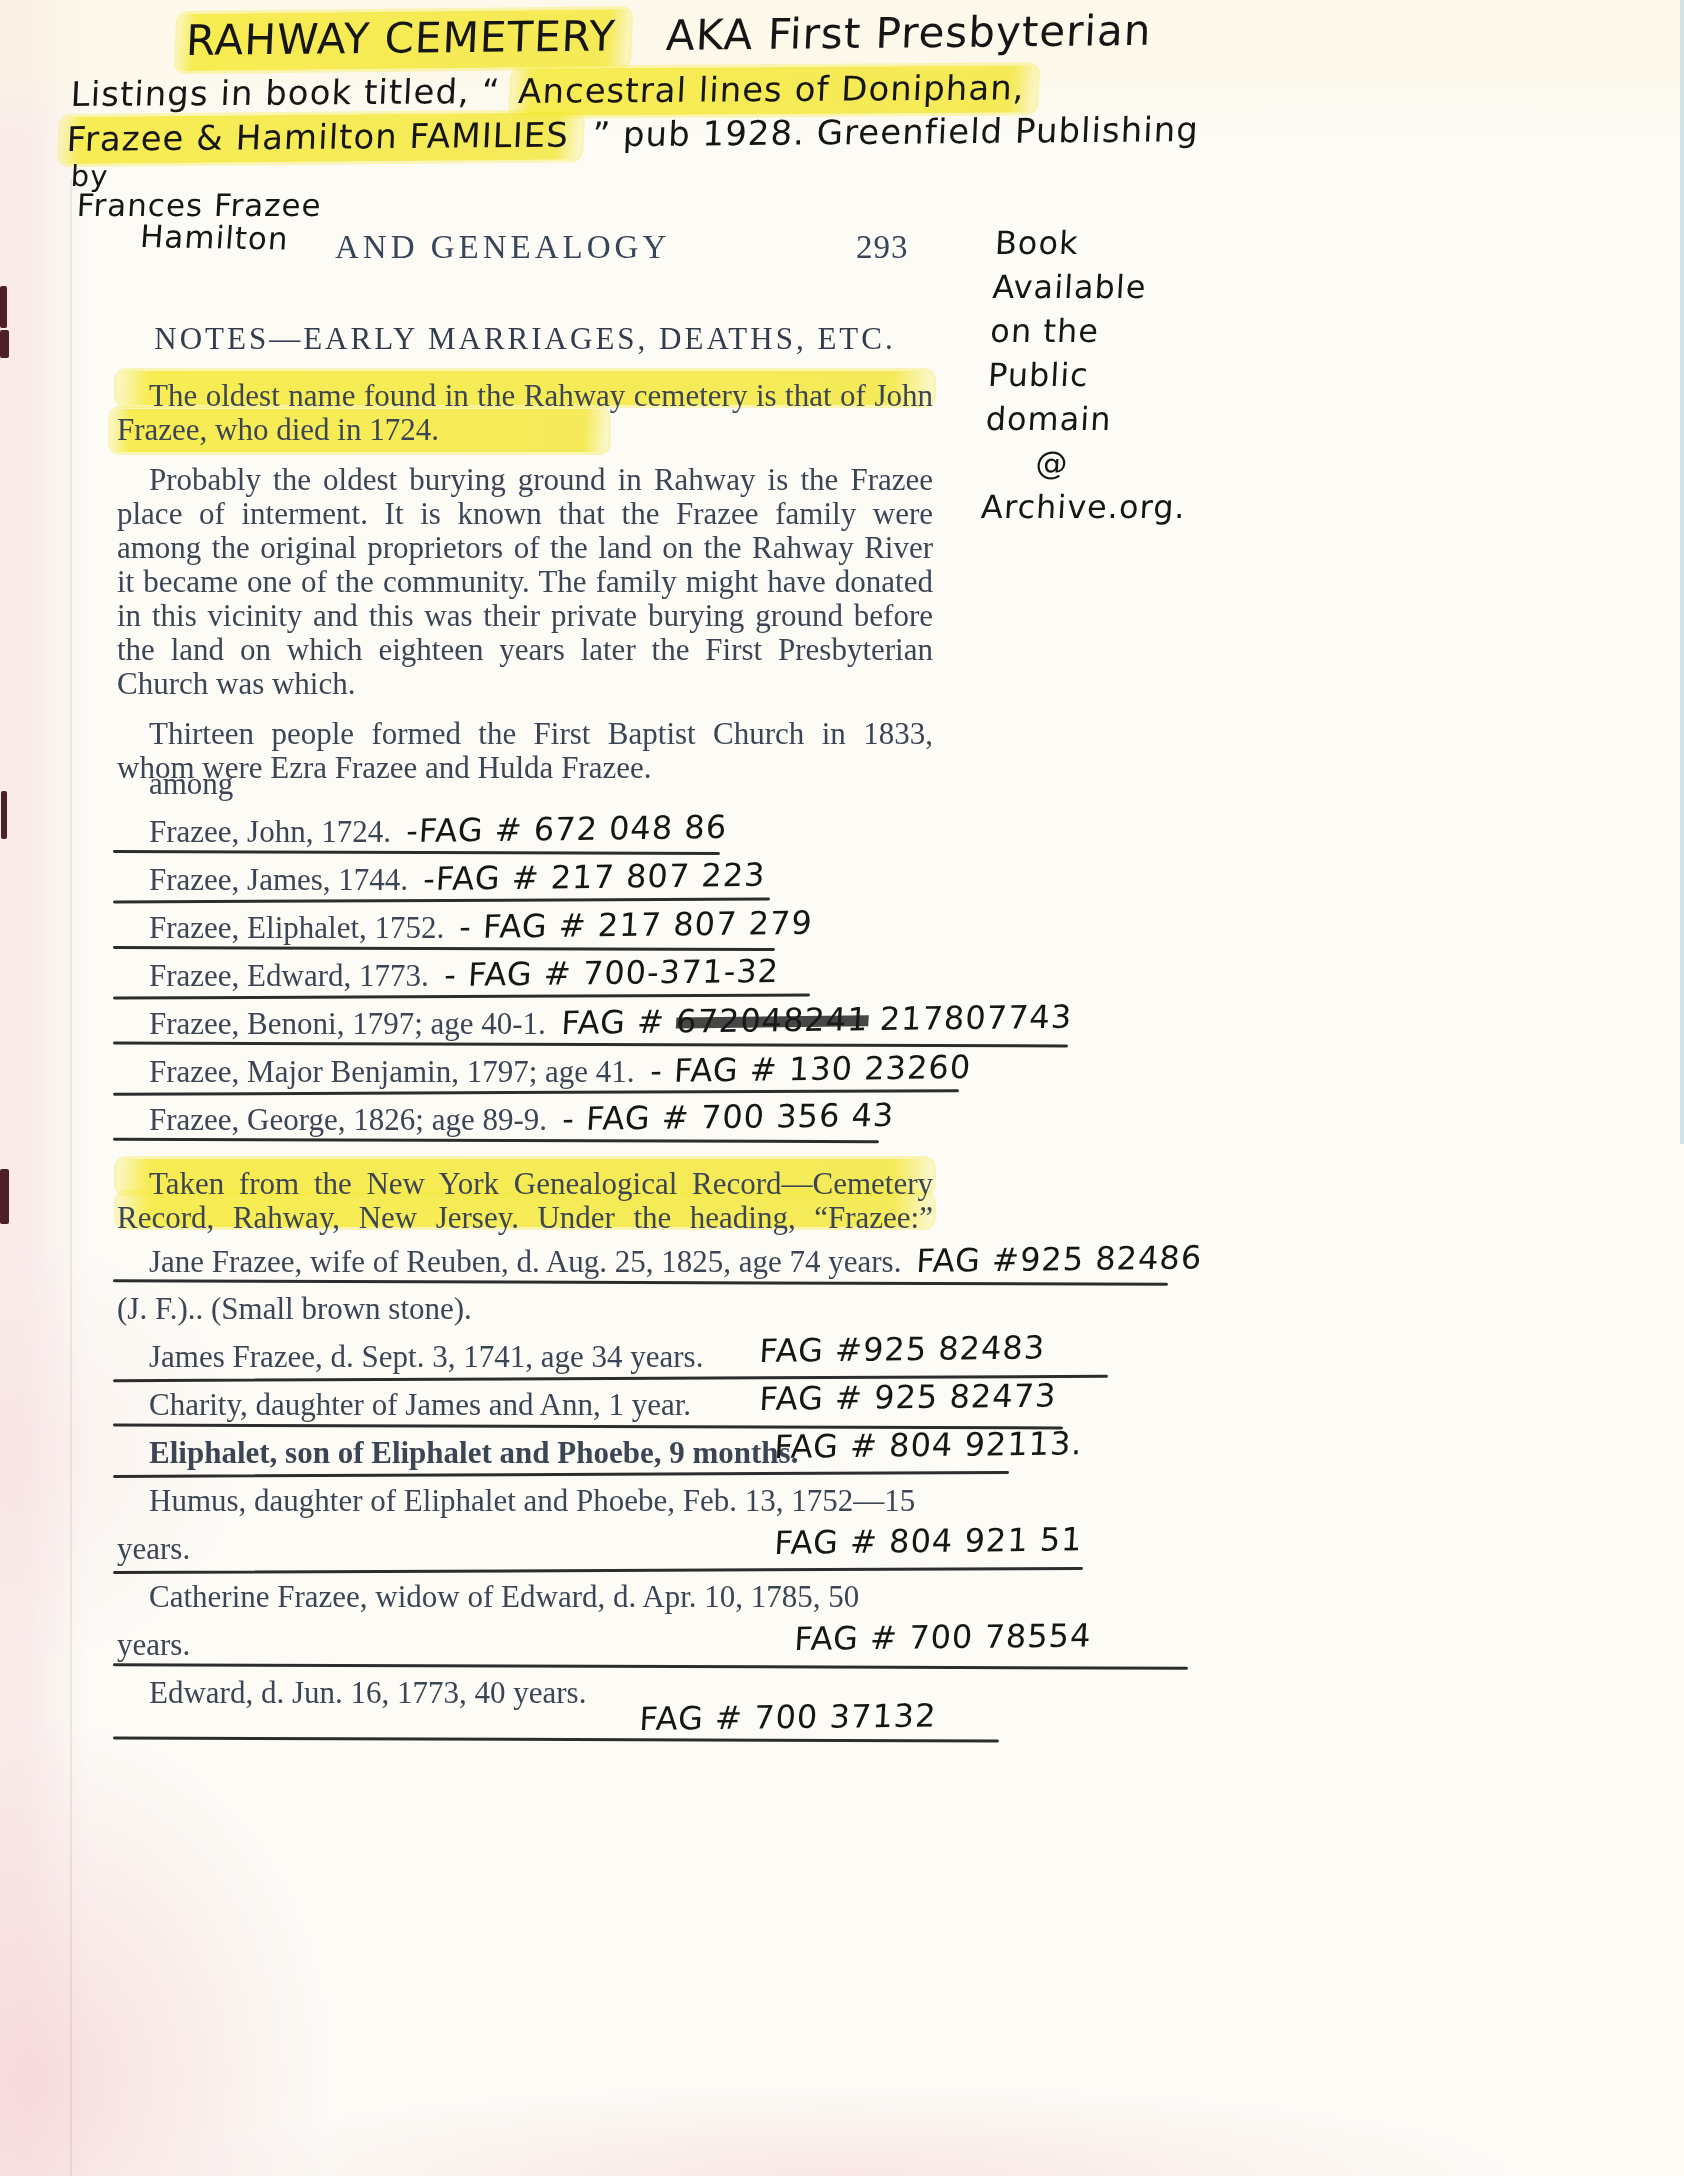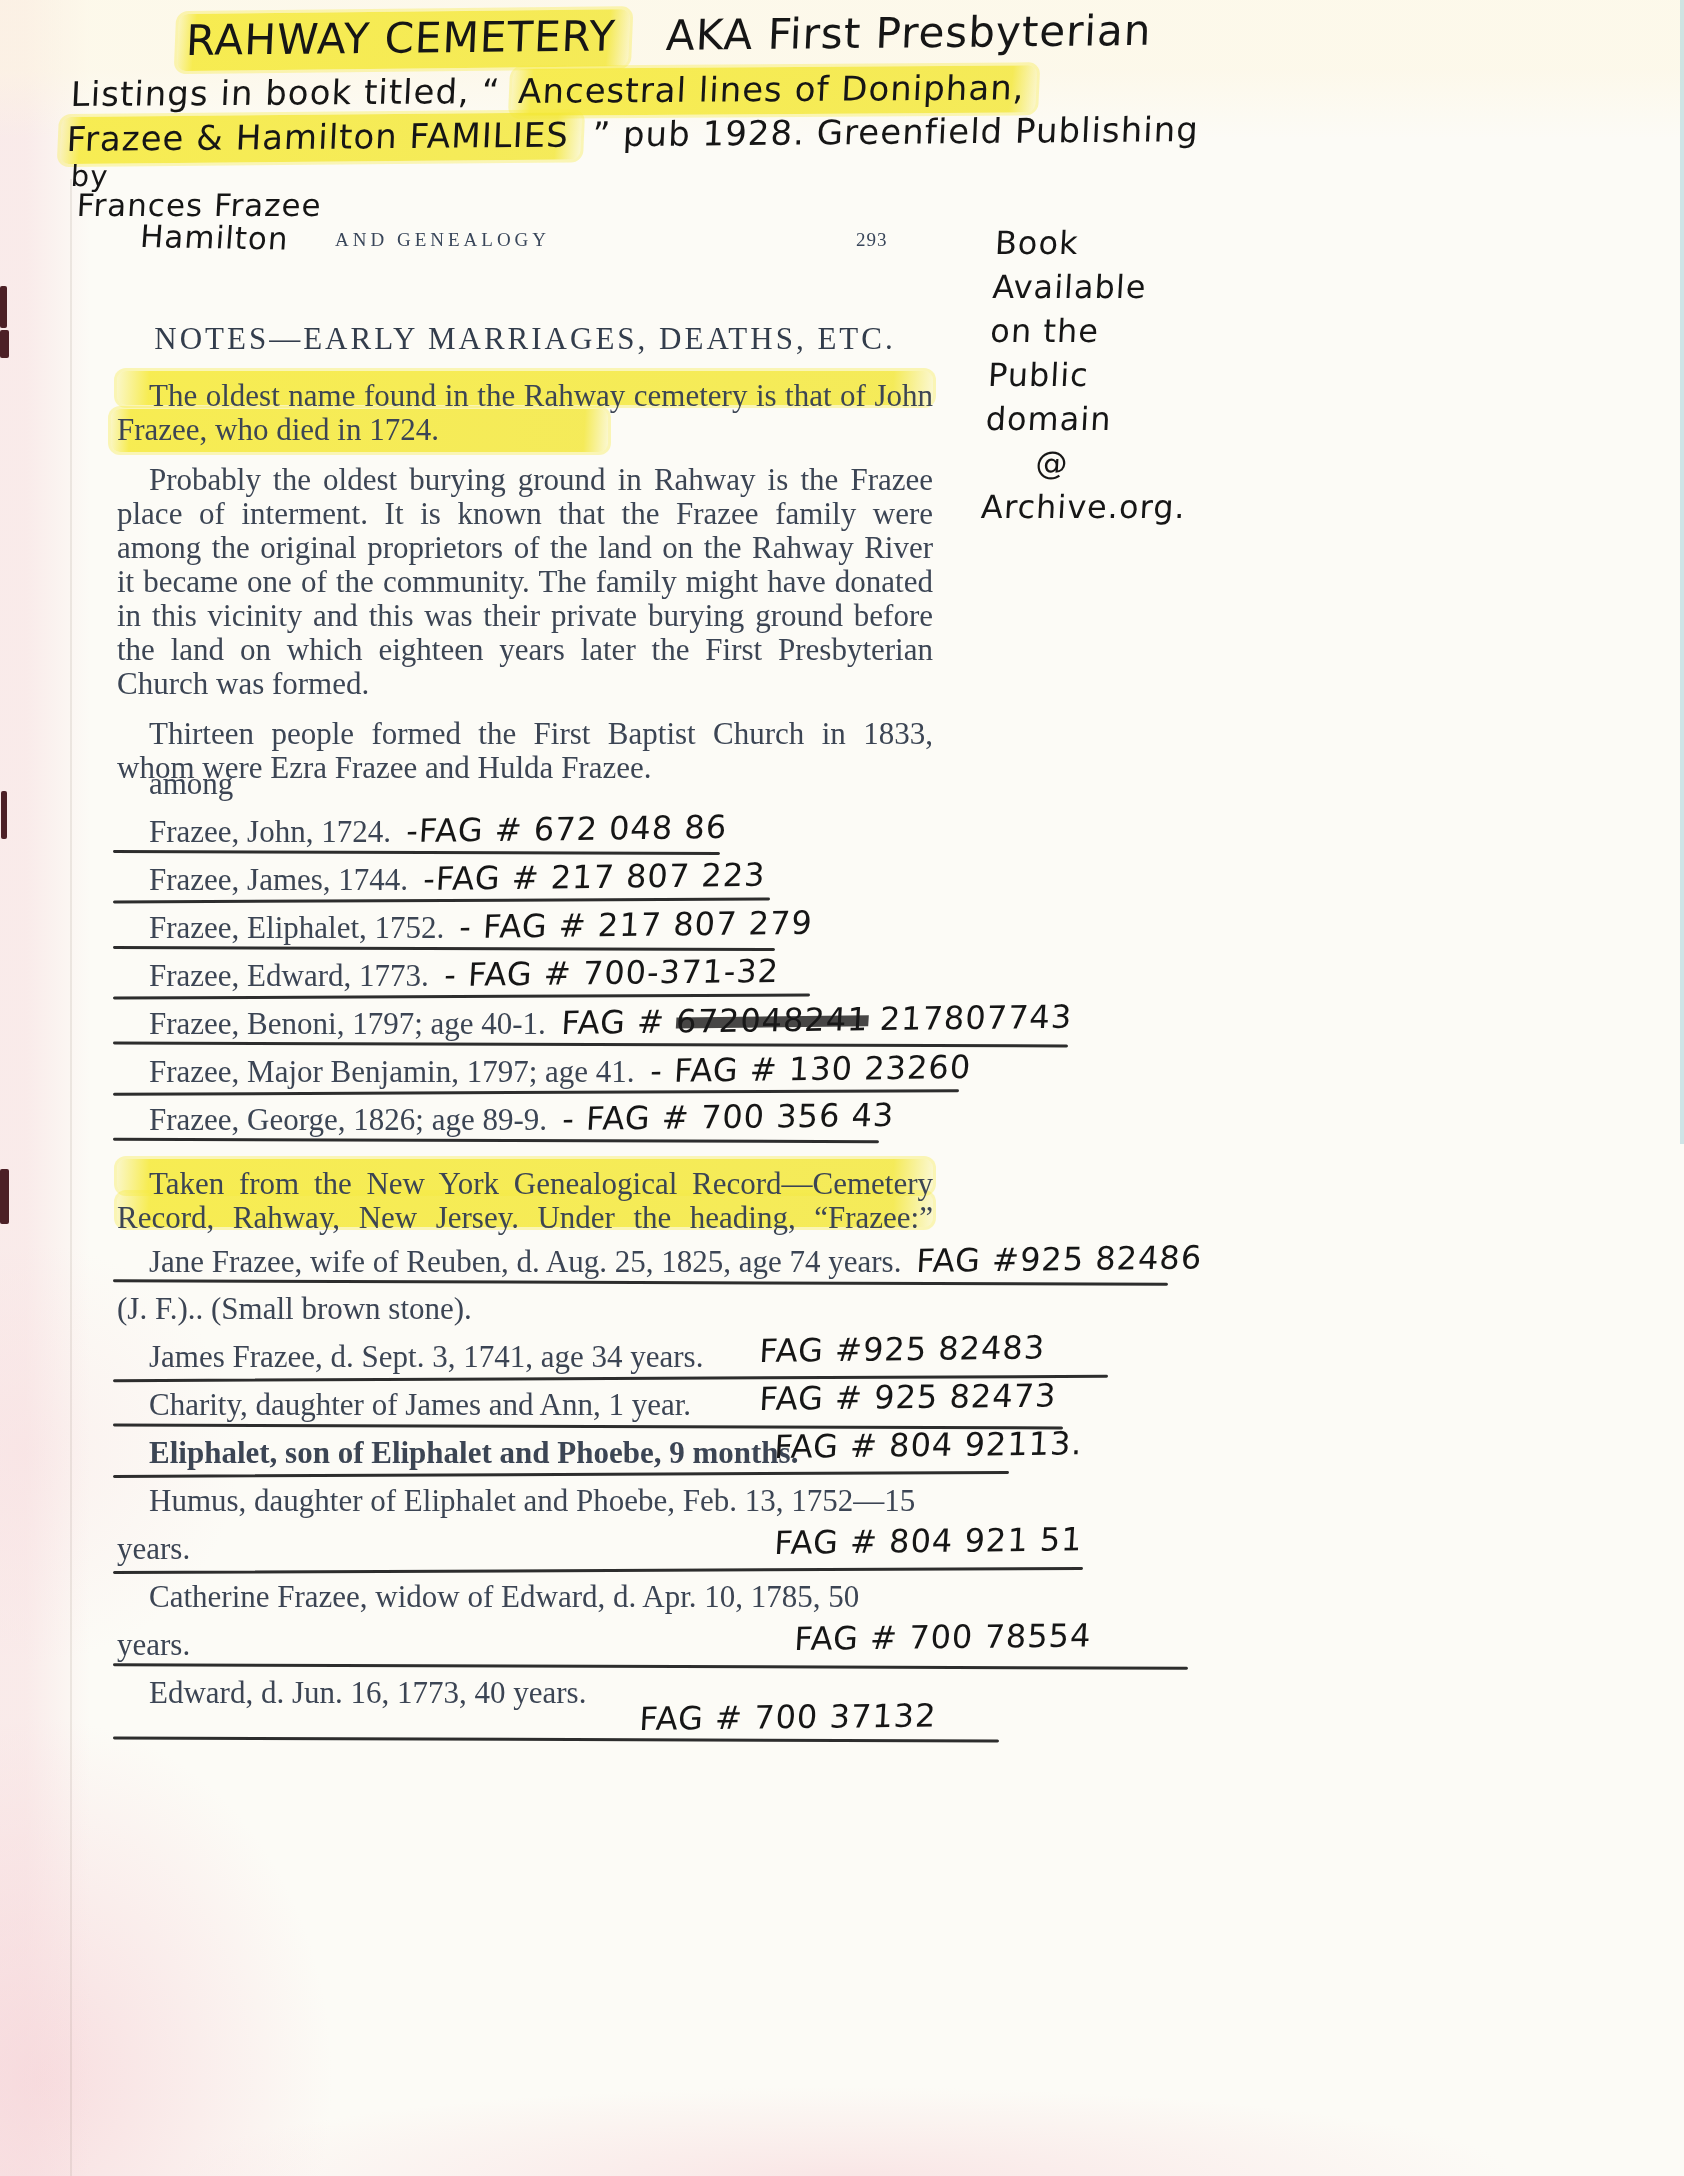--- a/index.html
+++ b/index.html
@@ -63,21 +63,21 @@
   .uline{position:absolute;left:-4px;bottom:1px;height:3px;background:#2d2d2d;border-radius:2px;}
   .tilt-a{transform:rotate(0.18deg);}
   .tilt-b{transform:rotate(-0.25deg);}
   .scrib{text-decoration:line-through;text-decoration-thickness:11px;text-decoration-color:rgba(25,25,25,.8);}
   .hand-abs{position:absolute;top:-6px;}
   .gap1{margin-top:14px;}
   .gap2{margin-top:16px;}
   .gap3{margin-top:10px;}
 
   
-  .print-head{position:absolute;font-size:19px;letter-spacing:4px;color:#39465a;white-space:nowrap;}
+  .print-head{position:absolute;font-size:33px;letter-spacing:4px;color:#39465a;white-space:nowrap;}
 
   
   #margin-note{position:absolute;left:980px;top:221px;}
   #margin-note .mline{font-size:32px;line-height:44px;}
 </style>
 </head>
 <body>
 
 <div id="page">
 
@@ -124,21 +124,21 @@
           <div class="pline just indent hl-bg hl-line">The oldest name found in the Rahway cemetery is that of John</div>
           <div class="pline"><span class="hl-bg hl-span hl-tail">Frazee, who died in 1724.</span></div>
         </div>
         <div class="para">
           <div class="pline just indent">Probably the oldest burying ground in Rahway is the Frazee</div>
           <div class="pline just">place of interment.  It is known that the Frazee family were</div>
           <div class="pline just">among the original proprietors of the land on the Rahway River</div>
           <div class="pline just">it became one of the community.  The family might have donated</div>
           <div class="pline just">in this vicinity and this was their private burying ground before</div>
           <div class="pline just">the land on which eighteen years later the First Presbyterian</div>
-          <div class="pline">Church was formed.</div>
+          <div class="pline">Church was which.</div>
         </div>
         <div class="para">
           <div class="pline just indent">Thirteen people formed the First Baptist Church in 1833, among</div>
           <div class="pline">whom were Ezra Frazee and Hulda Frazee.</div>
         </div>
       </div>
     <div id="list1" class="gap1">
         <div class="grave-row"><span class="printed" style="margin-left: 32px;">Frazee, John, 1724.</span><span class="hand">-FAG # 672 048 86</span><div class="uline tilt-a" style="width: 607px;"></div></div>
         <div class="grave-row"><span class="printed" style="margin-left: 32px;">Frazee, James, 1744.</span><span class="hand">-FAG # 217 807 223</span><div class="uline tilt-b" style="width: 657px;"></div></div>
         <div class="grave-row"><span class="printed" style="margin-left: 32px;">Frazee, Eliphalet, 1752.</span><span class="hand">- FAG # 217 807 279</span><div class="uline tilt-a" style="width: 662px;"></div></div>

